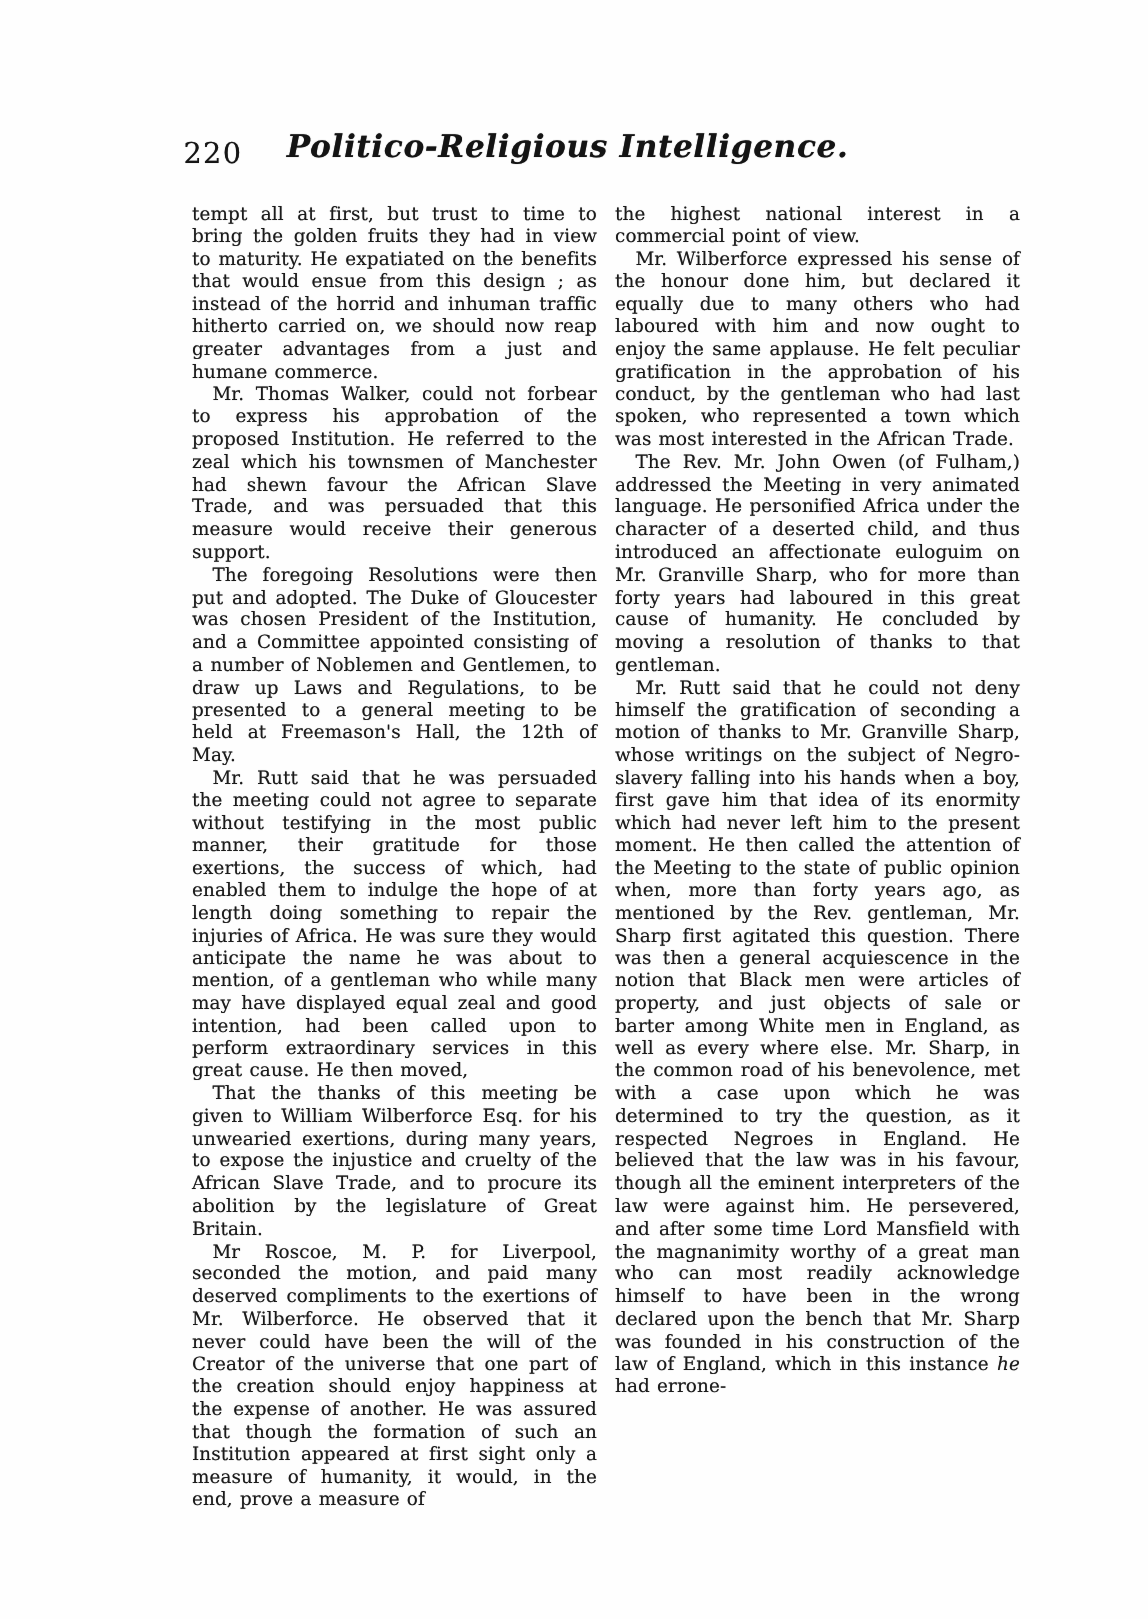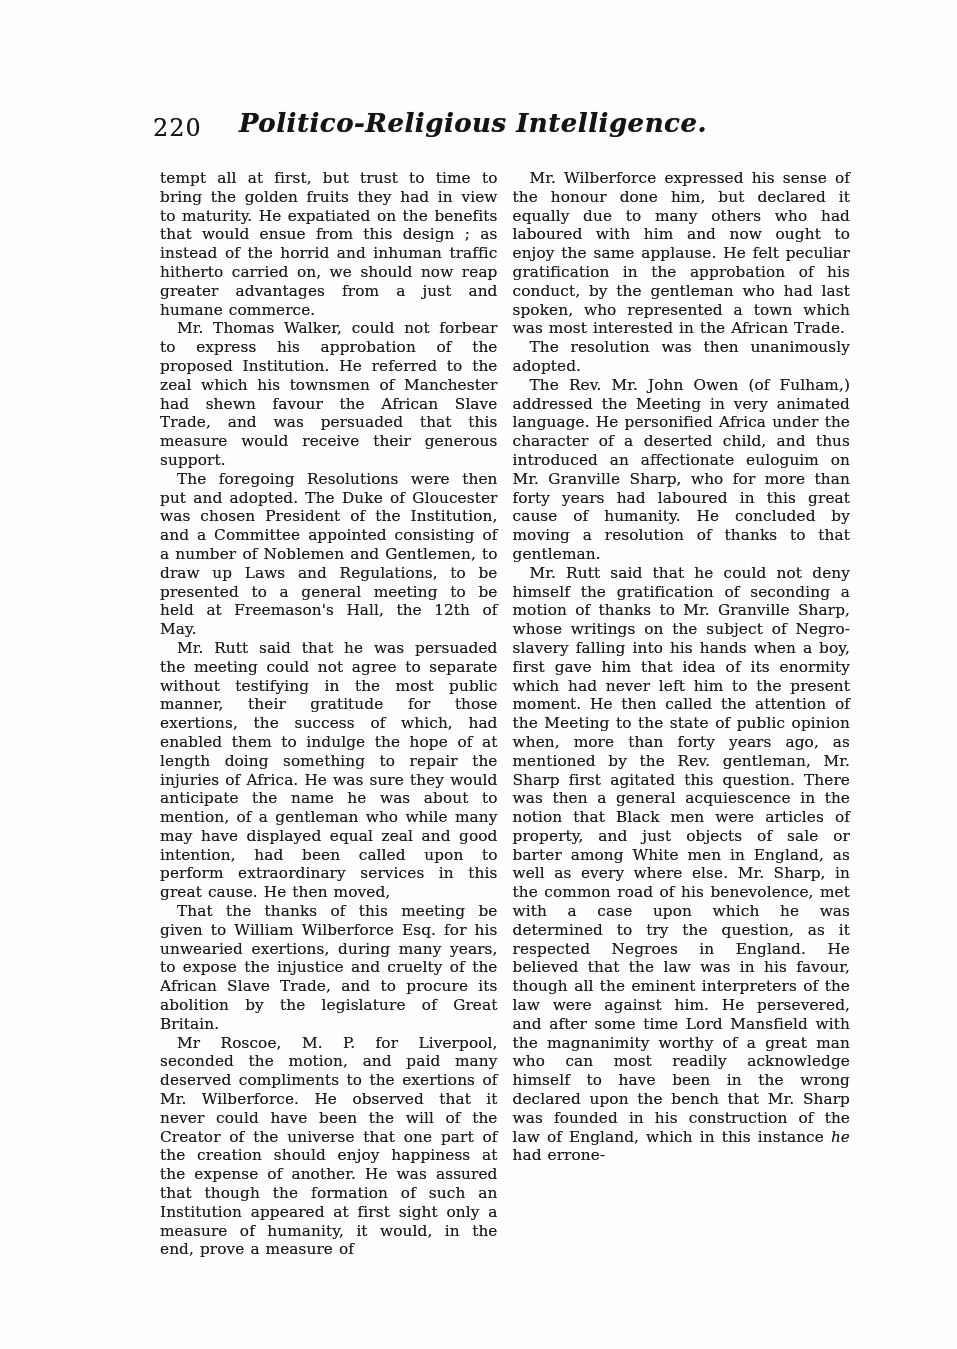--- a/index.html
+++ b/index.html
@@ -82,20 +82,20 @@
   <div class="columns">
     <div class="col">
         <p class="noindent"><span>tempt all at first, but trust to time to bring the golden fruits they had in view to maturity. He expatiated on the benefits that would ensue from this design ; as instead of the horrid and inhuman traffic hitherto carried on, we should now reap greater advantages from a just and humane commerce.</span></p>
         <p class="indent"><span>Mr. Thomas Walker, could not forbear to express his approbation of the proposed Institution.  He referred to the zeal which his townsmen of Manchester had shewn favour the African Slave Trade, and was persuaded that this measure would receive their generous support.</span></p>
         <p class="indent"><span>The foregoing Resolutions were then put and adopted.  The Duke of Gloucester was chosen President of the Institution, and a Committee appointed consisting of a number of Noblemen and Gentlemen, to draw up Laws and Regulations, to be presented to a general meeting to be held at Freemason's Hall, the 12th of May.</span></p>
         <p class="indent"><span>Mr. Rutt said that he was persuaded the meeting could not agree to separate without testifying in the most public manner, their gratitude for those exertions, the success of which, had enabled them to indulge the hope of at length doing something to repair the injuries of Africa.  He was sure they would anticipate the name he was about to mention, of a gentleman who while many may have displayed equal zeal and good intention, had been called upon to perform extraordinary services in this great cause.  He then moved,</span></p>
         <p class="indent"><span>That the thanks of this meeting be given to William Wilberforce Esq. for his unwearied exertions, during many years, to expose the injustice and cruelty of the African Slave Trade, and to procure its abolition by the legislature of Great Britain.</span></p>
         <p class="indent"><span>Mr Roscoe, M. P. for Liverpool, seconded the motion, and paid many deserved compliments to the exertions of Mr. Wilberforce.  He observed that it never could have been the will of the Creator of the universe that one part of the creation should enjoy happiness at the expense of another.  He was assured that though the formation of such an Institution appeared at first sight only a measure of humanity, it would, in the end, prove a measure of</span></p>
       </div>
     <div class="col">
+        <p class="noindent"><span>the highest national interest in a commercial point of view.</span></p>
         <p class="indent"><span>Mr. Wilberforce expressed his sense of the honour done him, but declared it equally due to many others who had laboured with him and now ought to enjoy the same applause.  He felt peculiar gratification in the approbation of his conduct, by the gentleman who had last spoken, who represented a town which was most interested in the African Trade.</span></p>
-        <p class="indent"><span>The resolution was then unanimously adopted.</span></p>
         <p class="indent"><span>The Rev. Mr. John Owen (of Fulham,) addressed the Meeting in very animated language.  He personified Africa under the character of a deserted child, and thus introduced an affectionate euloguim on Mr. Granville Sharp, who for more than forty years had laboured in this great cause of humanity.  He concluded by moving a resolution of thanks to that gentleman.</span></p>
         <p class="indent"><span>Mr. Rutt said that he could not deny himself the gratification of seconding a motion of thanks to Mr. Granville Sharp, whose writings on the subject of Negro-slavery falling into his hands when a boy, first gave him that idea of its enormity which had never left him to the present moment.  He then called the attention of the Meeting to the state of public opinion when, more than forty years ago, as mentioned by the Rev. gentleman, Mr. Sharp first agitated this question.  There was then a general acquiescence in the notion that Black men were articles of property, and just objects of sale or barter among White men in England, as well as every where else.  Mr. Sharp, in the common road of his benevolence, met with a case upon which he was determined to try the question, as it respected Negroes in England.  He believed that the law was in his favour, though all the eminent interpreters of the law were against him.  He persevered, and after some time Lord Mansfield with the magnanimity worthy of a great man who can most readily acknowledge himself to have been in the wrong declared upon the bench that Mr. Sharp was founded in his construction of the law of England, which in this instance </span><em>he</em><span> had errone-</span></p>
       </div>
   </div>
 
 </div>
 
 </body></html>

